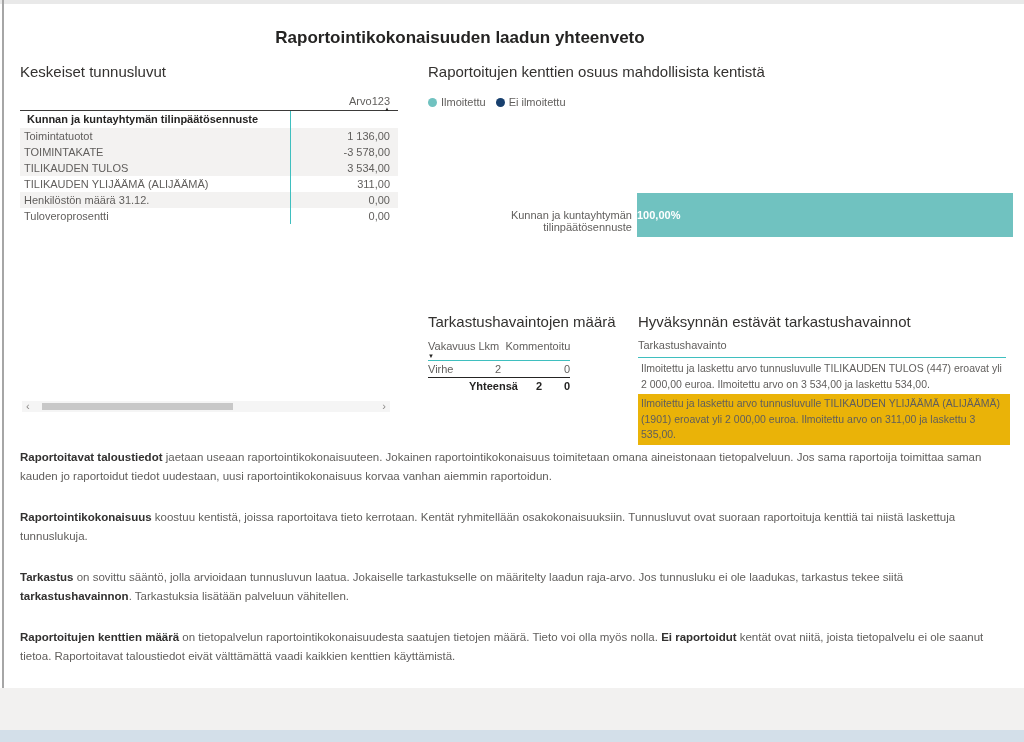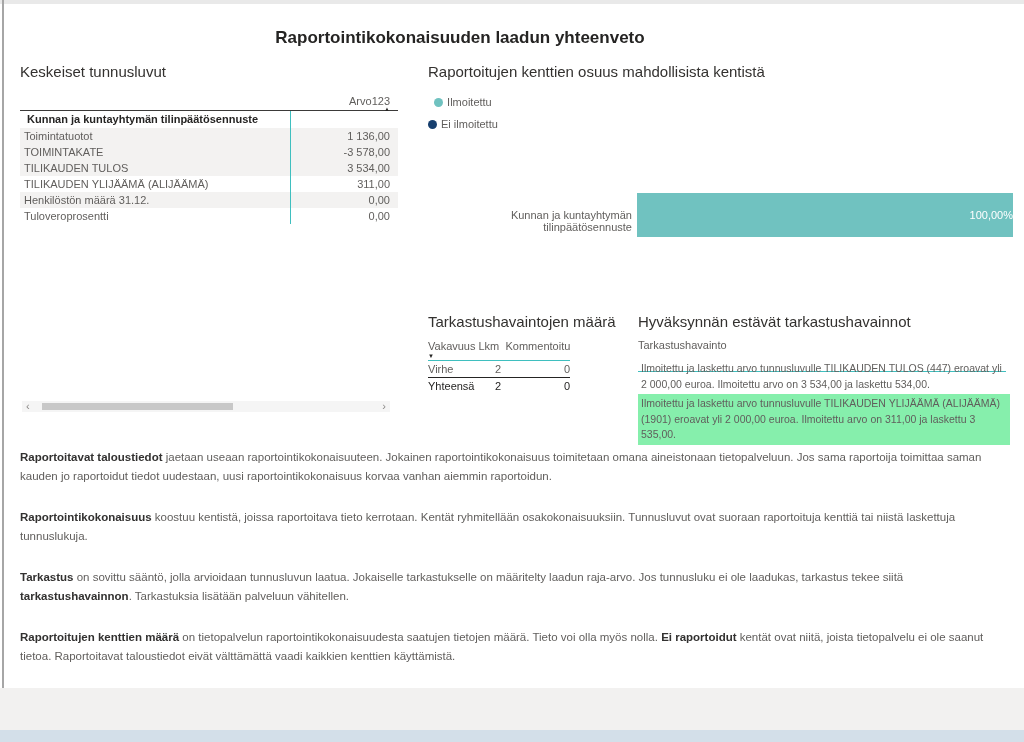--- a/index.html
+++ b/index.html
@@ -36,54 +36,54 @@
     text-align:right;padding-right:8px;}
   
   .kf-scroll{position:absolute;left:22px;top:401px;width:368px;height:11px;background:#f5f5f5;}
   .kf-scroll .arrow{position:absolute;top:0;font-size:11px;line-height:11px;color:#8a8886;}
   .kf-scroll .arrow.left{left:4px;}
   .kf-scroll .arrow.right{right:4px;}
   .kf-scroll .thumb{position:absolute;left:20px;top:2px;width:191px;height:7px;background:#c8c8c8;}
 
   
   .fc-title{left:428px;top:63px;width:560px;}
-  .fc-legend{position:absolute;left:428px;top:96px;display:flex;gap:10px;align-items:center;
-    font-size:11px;color:#605e5c;flex-direction:column;}
+  .fc-legend{position:absolute;left:428px;top:96px;display:flex;gap:10px;align-items:flex-end;
+    font-size:11px;color:#605e5c;}
   .fc-legend .item{display:flex;align-items:center;gap:4px;}
   .fc-legend .dot{width:9px;height:9px;border-radius:50%;display:inline-block;}
   .dot-reported{background:#70c2c0;}
   .dot-notreported{background:#173f6e;}
   .fc-cat{position:absolute;left:428px;top:209px;width:204px;text-align:right;
     font-size:11px;color:#605e5c;}
   .fc-bar{position:absolute;left:637px;top:193px;width:376px;height:44px;background:#70c2c0;
-    color:#ffffff;font-size:11px;font-weight:400;text-align:right;line-height:44px;}
+    color:#ffffff;font-size:11px;font-weight:700;text-align:left;line-height:44px;}
 
   
   .tc-title{left:428px;top:313px;width:230px;}
   .tc-table{position:absolute;left:428px;top:340px;width:142px;font-size:11px;}
   .tc-hrow{display:flex;color:#605e5c;border-bottom:1px solid #3fbfbf;padding-bottom:1px;}
   .tc-hrow .hc{line-height:13px;}
   .tc-c1{width:55px;}
   .tc-c2{width:18px;text-align:right;}
   .tc-c3{flex:1;text-align:right;}
   .tc-hrow .tc-c2{text-align:left;padding-left:3px;}
   .tc-hrow .tc-c3{text-align:left;padding-left:9px;}
   .tc-sort{display:block;font-size:6px;line-height:6px;color:#252423;}
   .tc-row{display:flex;height:16px;line-height:16px;color:#605e5c;}
   .tc-row.data{border-bottom:1px solid #252423;}
-  .tc-row.total{font-weight:normal;color:#252423;}
+  .tc-row.total{font-weight:bold;color:#252423;margin-left:41px;}
 
   
   .bf-title{left:638px;top:313px;width:380px;}
   .bf-colheader{position:absolute;left:638px;top:339px;width:368px;font-size:11px;color:#605e5c;
-    padding-bottom:20px;border-bottom:1px solid #3fbfbf;}
+    padding-bottom:6px;border-bottom:1px solid #3fbfbf;}
   .bf-rows{position:absolute;left:638px;top:359px;width:372px;font-size:10.5px;
     color:#605e5c;line-height:15.5px;}
   .bf-row{padding:2px 3px;}
-  .bf-row.alt{background:#86efac;}
+  .bf-row.alt{background:#eab308;}
 
   
   .desc{position:absolute;left:20px;top:448px;width:990px;font-size:11.5px;
     line-height:19px;color:#605e5c;}
   .desc p{margin:0 0 22px 0;}
   .desc .b{font-weight:bold;color:#323130;}
 
   
   .tab-band{position:absolute;left:0;top:688px;width:1024px;height:42px;background:#f2f1f0;}
   .bottom-strip{position:absolute;left:0;top:730px;width:1024px;height:12px;background:#d3dfe9;}

